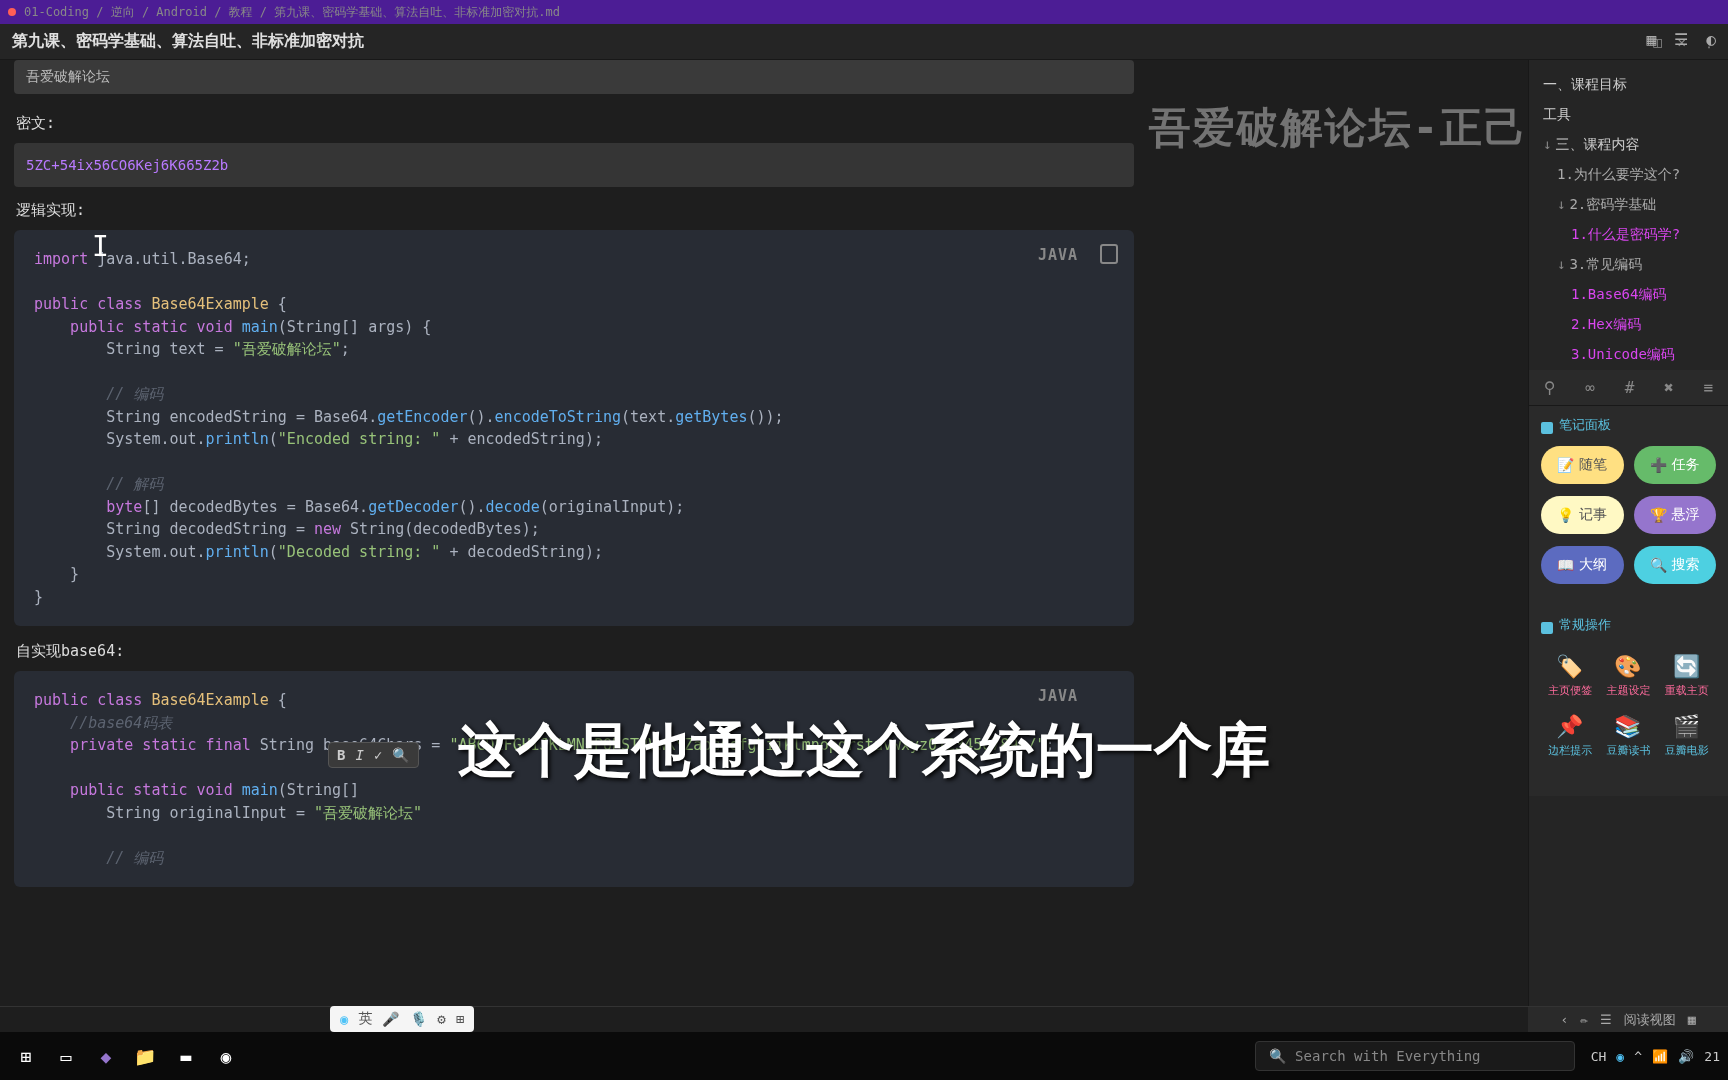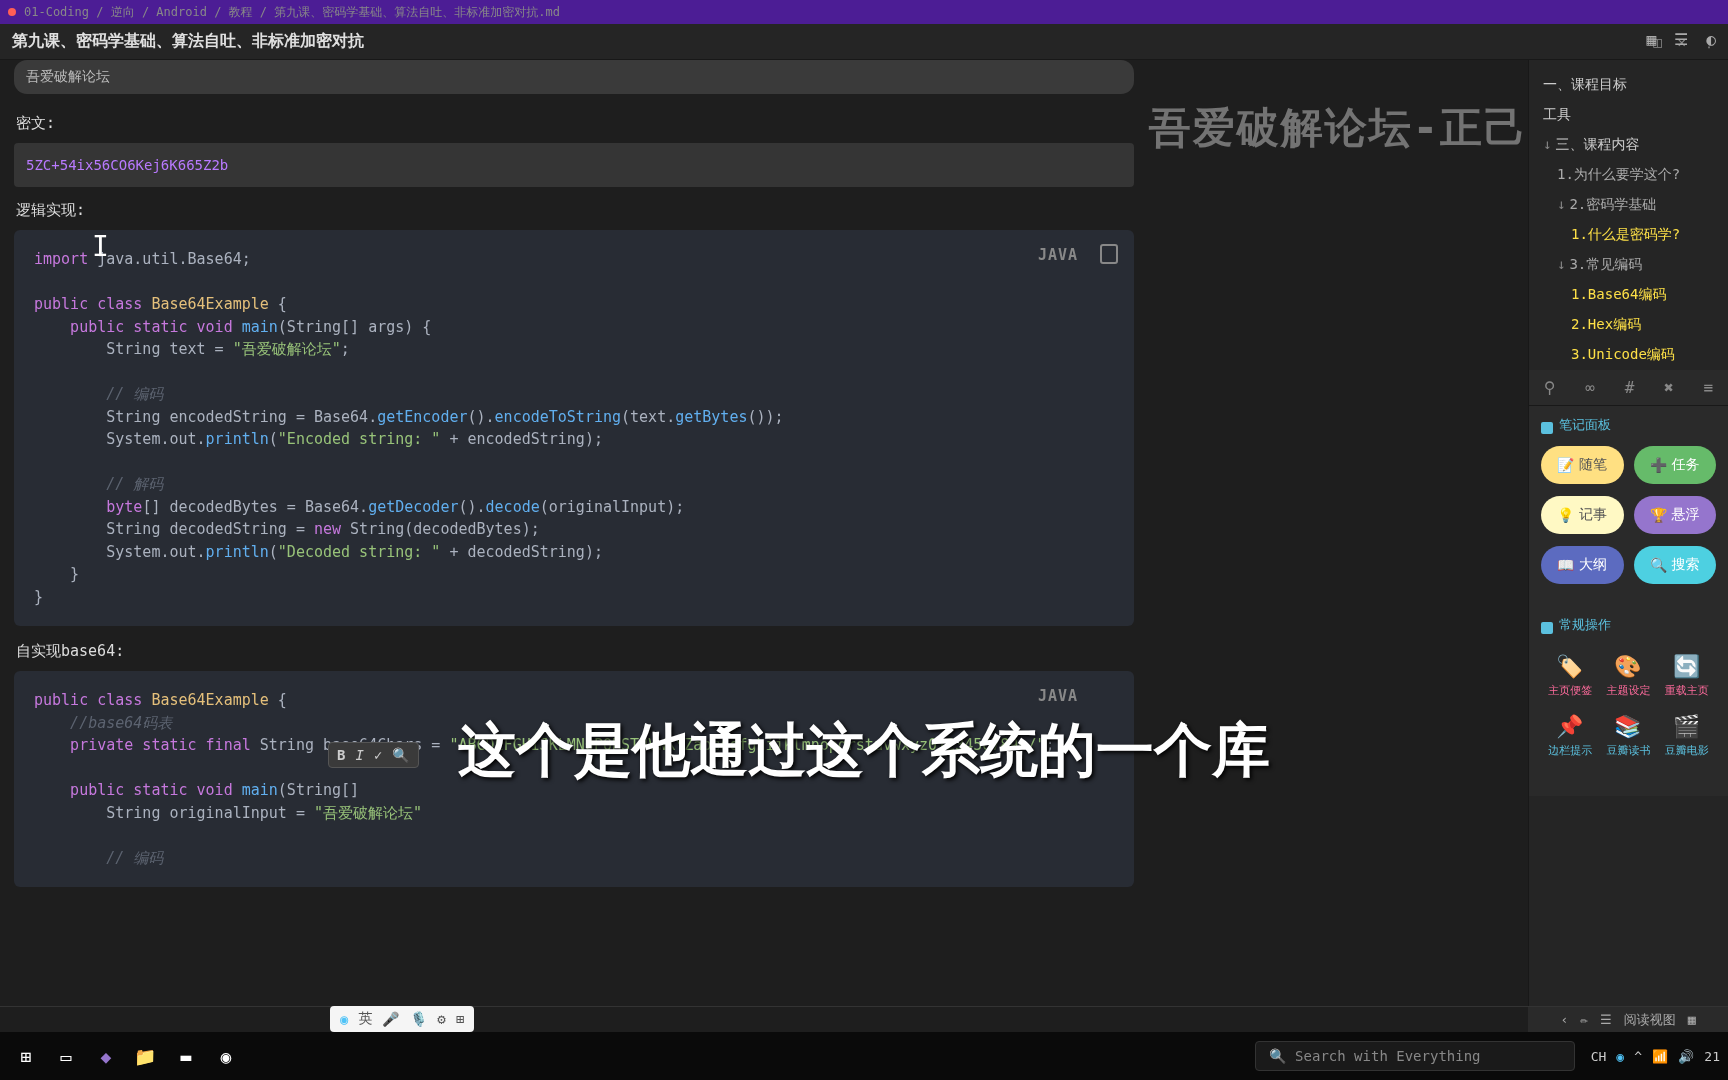--- a/index.html
+++ b/index.html
@@ -7,39 +7,39 @@
 .titlebar{height:24px;background:#4c1d95;display:flex;align-items:center;padding:0 8px;color:#888;font-size:12px}
 .titlebar .dot{width:8px;height:8px;background:#ff5f56;border-radius:50%;margin-right:8px}
 .header{height:36px;background:#252525;display:flex;align-items:center;justify-content:space-between;padding:0 12px;border-bottom:1px solid #181818}
 .header-title{color:#e0e0e0;font-size:16px;font-weight:bold}
 .header-icons{display:flex;gap:16px;color:#888}
 .header-icons span{cursor:pointer}
 .topright{position:absolute;top:30px;right:12px;display:flex;gap:18px;color:#aaa}
 .topright span{font-size:16px}
 .main{display:flex;height:calc(100% - 95px)}
 .content{flex:1;padding:0 14px 14px 14px;overflow:hidden}
-.pill{background:#3a3a3a;border-radius:13px;padding:8px 12px;color:#bcbcbc;margin-bottom:20px;width:1120px}
+.pill{background:#3a3a3a;border-radius:4px;padding:8px 12px;color:#bcbcbc;margin-bottom:20px;width:1120px}
 .label{color:#ddd;margin:12px 0 10px 2px;font-size:15px}
 .cipher-box{background:#353535;border-radius:4px;padding:14px 12px;color:#b97aff;font-family:Consolas,monospace;margin-bottom:14px;width:1120px}
 .code-block{background:#282c34;border-radius:6px;padding:18px 20px;position:relative;font-family:Consolas,monospace;font-size:15px;line-height:1.5;width:1120px;margin-bottom:16px}
 .code-lang{position:absolute;top:14px;right:56px;color:#888;font-weight:bold;letter-spacing:1px}
 .copy-icon{position:absolute;top:14px;right:16px;width:18px;height:20px;border:2px solid #888;border-radius:3px}
 .kw{color:#c678dd}
 .type{color:#e5c07b}
 .fn{color:#61afef}
 .str{color:#98c379}
 .cmt{color:#5c6370;font-style:italic}
 .pun{color:#abb2bf}
 .plain{color:#abb2bf}
 .text-cursor{position:absolute;top:230px;left:92px;color:#fff;font-size:28px;pointer-events:none}
 .right-panel{width:200px;background:#252525;border-left:1px solid #181818;padding:10px 6px;overflow:hidden}
 .toc-item{padding:6px 8px;color:#bbb;font-size:14px;cursor:pointer;white-space:nowrap}
 .toc-item.h1{color:#ccc}
 .toc-item.h2{padding-left:22px;color:#aaa}
-.toc-item.h3{padding-left:36px;color:#fde047}
+.toc-item.h3{padding-left:36px;color:#d946ef}
 .toc-arrow{color:#888;margin-right:4px}
 .watermark{position:absolute;top:100px;right:200px;color:rgba(200,200,200,.5);font-size:42px;font-weight:bold;pointer-events:none;letter-spacing:2px}
 .side-panel{position:absolute;right:0;top:370px;width:200px;background:#2a2a2a;border-left:1px solid #181818;padding-bottom:20px}
 .side-tabs{display:flex;justify-content:space-around;padding:8px 0;border-bottom:1px solid #181818;color:#888}
 .side-tabs span{font-size:16px}
 .side-section{padding:10px 12px}
 .side-title{color:#5bc0de;font-size:13px;margin-bottom:12px;display:flex;align-items:flex-end;gap:6px}
 .side-title::before{content:'';width:12px;height:12px;background:#5bc0de;border-radius:2px}
 .btn-row{display:flex;gap:10px;margin-bottom:12px}
 .pill-btn{flex:1;padding:10px 4px;border-radius:22px;display:flex;align-items:center;justify-content:center;gap:4px;font-size:14px;cursor:pointer;color:#333;font-weight:500}

